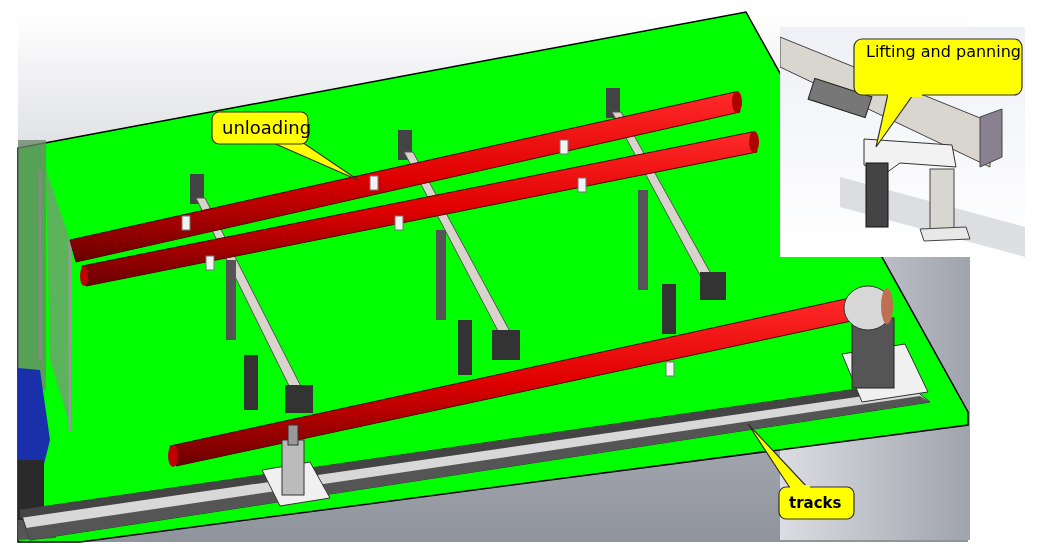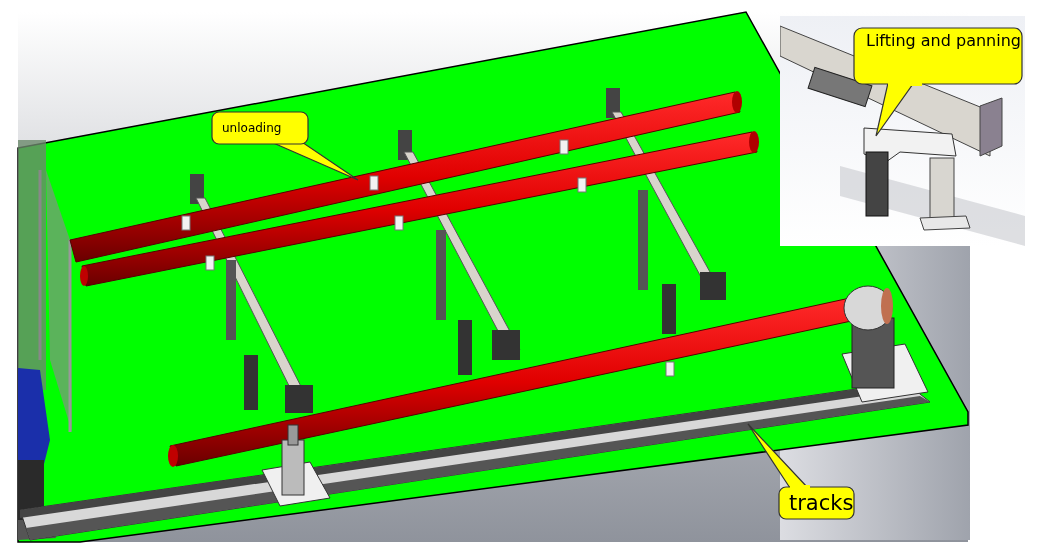--- a/index.html
+++ b/index.html
@@ -1,21 +1,21 @@
 <!DOCTYPE html>
 <html><head>
 <meta charset="utf-8">
 <style>
   html, body { margin:0; padding:0; background:#ffffff; }
   body { width:1059px; height:548px; position:relative; overflow:hidden;
          font-family:"DejaVu Sans", sans-serif; }
   .scene { position:absolute; left:0; top:0; width:1059px; height:548px; }
   .callout-text { position:absolute; color:#000; font-size:16px; line-height:20px;
                   font-family:"DejaVu Sans", sans-serif; white-space:nowrap; }
-  .inset { position:absolute; left:780px; top:16px; width:245px; height:230px;
+  .inset { position:absolute; left:780px; top:27px; width:245px; height:230px;
            background:#1d4ed8; overflow:hidden; }
 </style>
 </head>
 <body>
 
 <svg class="scene" viewBox="0 0 1059 548" xmlns="http://www.w3.org/2000/svg">
   <defs>
     <linearGradient id="bg" x1="0" y1="0" x2="0" y2="1">
       <stop offset="0" stop-color="#ffffff"></stop>
       <stop offset="0.45" stop-color="#c8cacf"></stop>
@@ -152,14 +152,14 @@
     <rect x="150" y="142" width="24" height="62" fill="#d8d6d0" stroke="#444"></rect>
     <polygon points="140,202 186,200 190,212 144,214" fill="#e8e8e8" stroke="#444"></polygon>
 
     <polygon points="110,58 140,58 96,120" fill="#ffff00" stroke="#333" stroke-width="1.2"></polygon>
     <rect x="74" y="12" width="168" height="56" rx="8" fill="#ffff00" stroke="#333" stroke-width="1.2"></rect>
     <rect x="108" y="62" width="34" height="8" fill="#ffff00"></rect>
   </svg>
   <div class="callout-text" style="left:86px; top:15px;">Lifting and panning</div>
 </div>
 
-<div class="callout-text" style="left:222px; top:118px; font-size:12px;">unloading</div>
-<div class="callout-text" style="left:789px; top:493px; font-size:21px;">tracks</div>
+<div class="callout-text" style="left:222px; top:118px; font-size:18px;">unloading</div>
+<div class="callout-text" style="left:789px; top:493px; font-size:15px;font-weight:bold;">tracks</div>
 
 </body></html>

